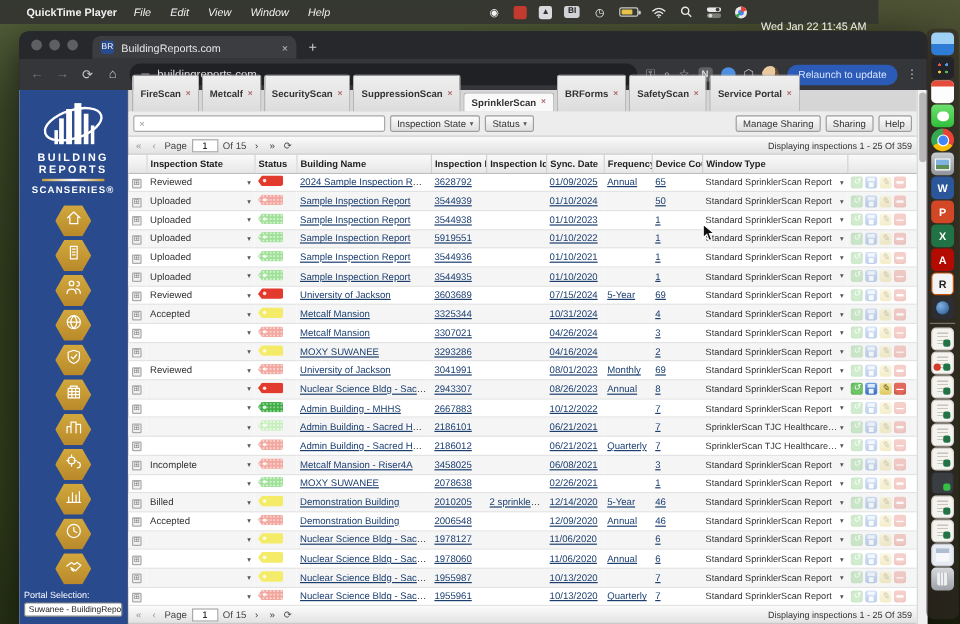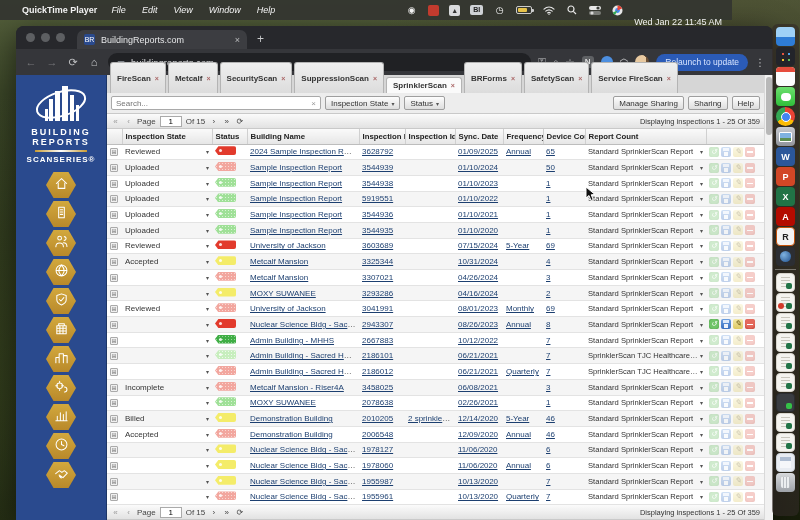--- a/index.html
+++ b/index.html
@@ -382,20 +382,27 @@
               <span><svg viewBox="0 0 16 16" fill="none" stroke="#fff" stroke-width="1.1" stroke-linecap="round" stroke-linejoin="round">
                   <path d="M8 2.2a5.8 5.8 0 1 0 0 11.6A5.8 5.8 0 0 0 8 2.2z M8 4.8V8l2.6 1.4"></path>
                 </svg></span>
             </span>
             <span class="hex">
               <span><svg viewBox="0 0 16 16" fill="none" stroke="#fff" stroke-width="1.1" stroke-linecap="round" stroke-linejoin="round">
                   <path d="M1.8 8.2 5.8 5l2.6 1.8L11 5l3.2 2.6-4.6 4.8L5.4 9.6 M5.8 11l2 1.8"></path>
                 </svg></span>
             </span>
           </div>
+        <div class="portal">
+          <div class="plabel">Portal Selection:</div>
+          <div class="pselect">
+            <span>Suwanee - BuildingReport</span>
+
+          </div>
+        </div>
       </div>
 
       <div class="main">
         <div class="apptabs">
   <span class="atab">
     <span>FireScan</span>
     <span class="x">×</span>
   </span>
 
   <span class="atab">
@@ -422,28 +429,27 @@
     <span>BRForms</span>
     <span class="x">×</span>
   </span>
 
   <span class="atab">
     <span>SafetyScan</span>
     <span class="x">×</span>
   </span>
 
   <span class="atab">
-    <span>Service FireScan</span>
+    <span>Service Portal</span>
     <span class="x">×</span>
   </span>
 </div>
 
         <div class="toolrow">
           <span class="search">
-            <input placeholder="Search..." style="">
             <span class="clr">×</span>
           </span>
           <span style="display:contents">
   <span class="fbtn">
     <span>Inspection State</span>
     <span class="caret">▾</span>
   </span>
 
   <span class="fbtn">
     <span>Status</span>
@@ -484,21 +490,21 @@
             <tr>
               <th></th>
               <th>Inspection State</th>
               <th>Status</th>
               <th>Building Name</th>
               <th>Inspection ID ▾</th>
               <th>Inspection Identifi...</th>
               <th>Sync. Date</th>
               <th>Frequency</th>
               <th>Device Count</th>
-              <th>Report Count</th>
+              <th>Window Type</th>
               <th></th>
             </tr>
           </thead>
           <tbody>
   <tr>
     <td><span class="expbox">⊞</span></td>
     <td>
       <span class="statecell">
         <span>Reviewed</span>
         <span class="caret">▾</span>

